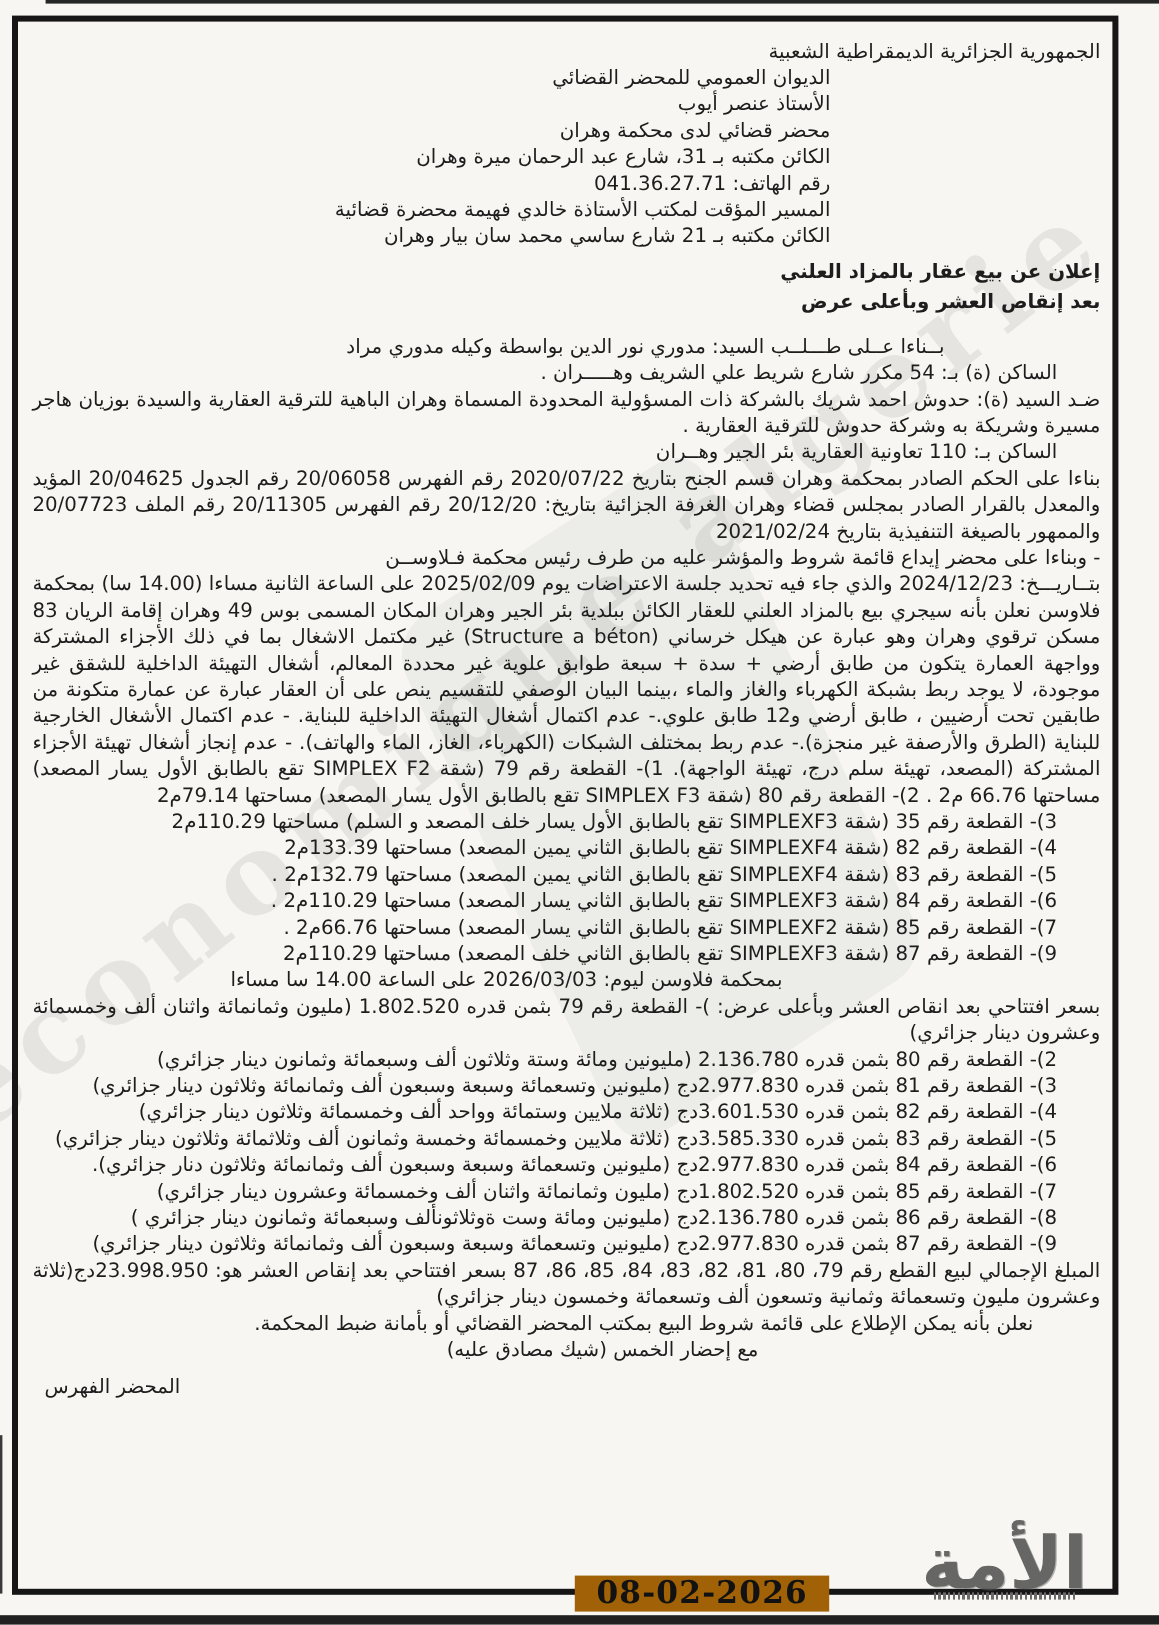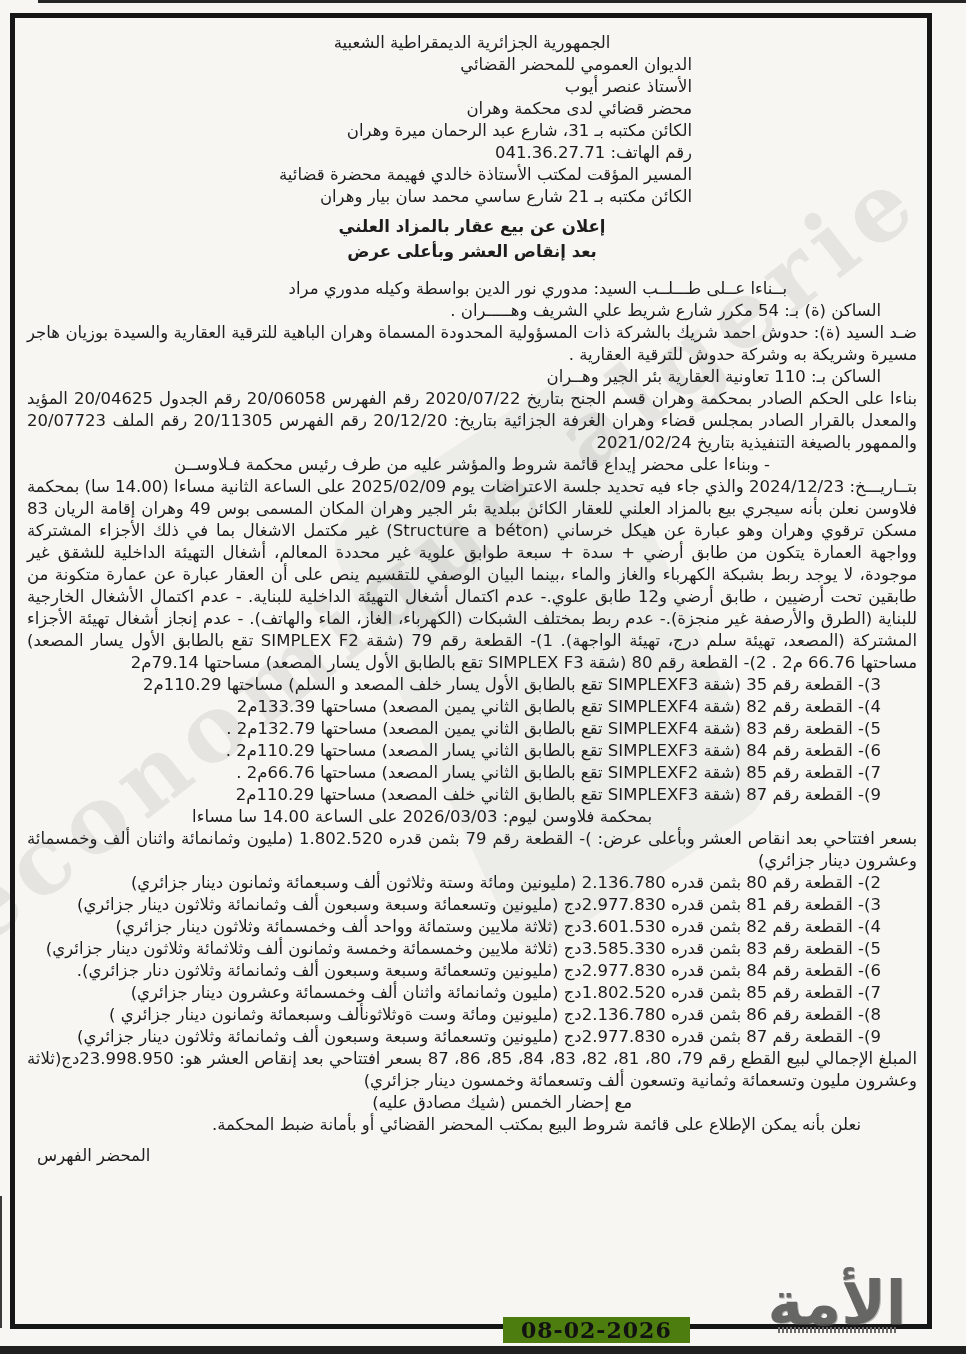--- a/index.html
+++ b/index.html
@@ -22,37 +22,37 @@
 
   .frame{
     position:absolute;z-index:1;top:13px;left:10px;width:912px;height:1306px;
     border:5px solid #161616;background:transparent;
   }
   .content{
     position:absolute;inset:0;padding:14px 10px 8px 12px;direction:rtl;
     font-size:16.5px;line-height:22px;overflow:hidden;
   }
   .line{margin:0;}
-  .ctr{text-align:center;}
+  .ctr{}
   .jst{text-align:justify;}
   .r36{text-align:right;padding-right:36px;}
   .r56{text-align:right;padding-right:56px;}
   .r130{text-align:right;padding-right:130px;}
   .r225{text-align:right;padding-right:225px;}
   .r265{text-align:right;padding-right:265px;}
   .r285{text-align:right;padding-right:285px;}
   .bold{font-weight:bold;}
   .titles{margin:6px 0 14px;}
   .titles .line{line-height:25px;}
   .sig{text-align:left;padding-left:10px;margin-top:9px;}
 
   .pub-date{
-    position:absolute;bottom:-19px;left:488px;z-index:2;
-    background:#4d7c0f;padding:0 18px;
-    font-family:"DejaVu Serif",serif;font-weight:bold;font-size:22px;
+    position:absolute;bottom:-19px;left:464px;z-index:2;
+    background:#a16207;padding:0 18px;
+    font-family:"DejaVu Serif",serif;font-weight:bold;font-size:26px;
     letter-spacing:1px;color:#121212;direction:ltr;
   }
   .logo{
     position:absolute;bottom:-9px;right:10px;z-index:2;
     width:160px;text-align:center;direction:rtl;
   }
   .logo-text{
     font-weight:bold;font-size:60px;line-height:44px;color:#4d4d4d;opacity:.85;
     text-shadow:1px 1px 0 rgba(90,90,90,.5);
   }
@@ -110,22 +110,22 @@
     <p class="line r36">2)- القطعة رقم 80 بثمن قدره 2.136.780 (مليونين ومائة وستة وثلاثون ألف وسبعمائة وثمانون دينار جزائري)</p>
     <p class="line r36">3)- القطعة رقم 81 بثمن قدره 2.977.830دج (مليونين وتسعمائة وسبعة وسبعون ألف وثمانمائة وثلاثون دينار جزائري)</p>
     <p class="line r36">4)- القطعة رقم 82 بثمن قدره 3.601.530دج (ثلاثة ملايين وستمائة وواحد ألف وخمسمائة وثلاثون دينار جزائري)</p>
     <p class="line r36">5)- القطعة رقم 83 بثمن قدره 3.585.330دج (ثلاثة ملايين وخمسمائة وخمسة وثمانون ألف وثلاثمائة وثلاثون دينار جزائري)</p>
     <p class="line r36">6)- القطعة رقم 84 بثمن قدره 2.977.830دج (مليونين وتسعمائة وسبعة وسبعون ألف وثمانمائة وثلاثون دنار جزائري).</p>
     <p class="line r36">7)- القطعة رقم 85 بثمن قدره 1.802.520دج (مليون وثمانمائة واثنان ألف وخمسمائة وعشرون دينار جزائري)</p>
     <p class="line r36">8)- القطعة رقم 86 بثمن قدره 2.136.780دج (مليونين ومائة وست ةوثلاثونألف وسبعمائة وثمانون دينار جزائري )</p>
     <p class="line r36">9)- القطعة رقم 87 بثمن قدره 2.977.830دج (مليونين وتسعمائة وسبعة وسبعون ألف وثمانمائة وثلاثون دينار جزائري)</p>
 
     <p class="line jst">المبلغ الإجمالي لبيع القطع رقم 79، 80، 81، 82، 83، 84، 85، 86، 87 بسعر افتتاحي بعد إنقاص العشر هو: 23.998.950دج(ثلاثة وعشرون مليون وتسعمائة وثمانية وتسعون ألف وتسعمائة وخمسون دينار جزائري)</p>
+    <p class="line r56">نعلن بأنه يمكن الإطلاع على قائمة شروط البيع بمكتب المحضر القضائي أو بأمانة ضبط المحكمة.</p>
     <p class="line r285">مع إحضار الخمس (شيك مصادق عليه)</p>
-    <p class="line r56">نعلن بأنه يمكن الإطلاع على قائمة شروط البيع بمكتب المحضر القضائي أو بأمانة ضبط المحكمة.</p>
     <p class="line sig">المحضر الفهرس</p>
 
   </div>
 
   <div class="pub-date">08-02-2026</div>
 
   <div class="logo">
     <div class="logo-text">الأمة</div>
     <div class="logo-bar"></div>
   </div>

